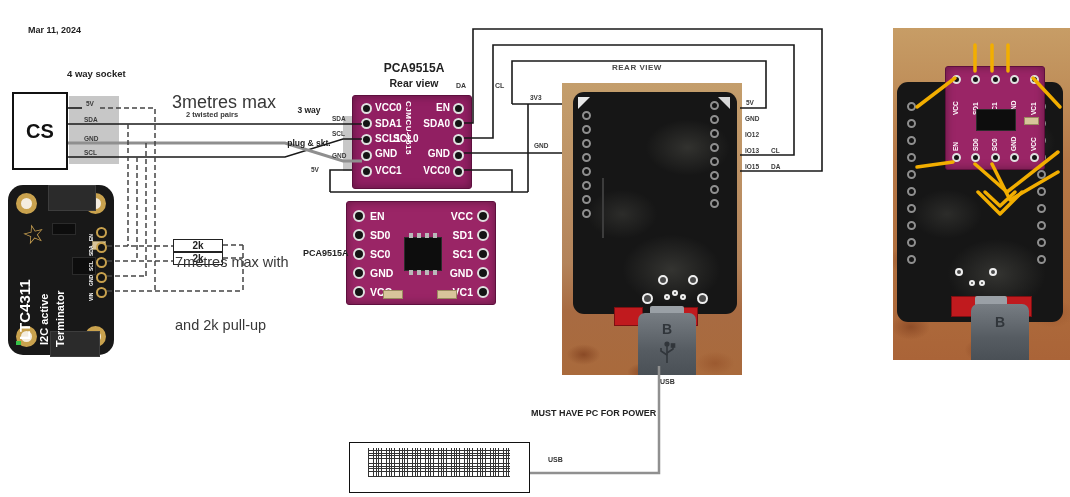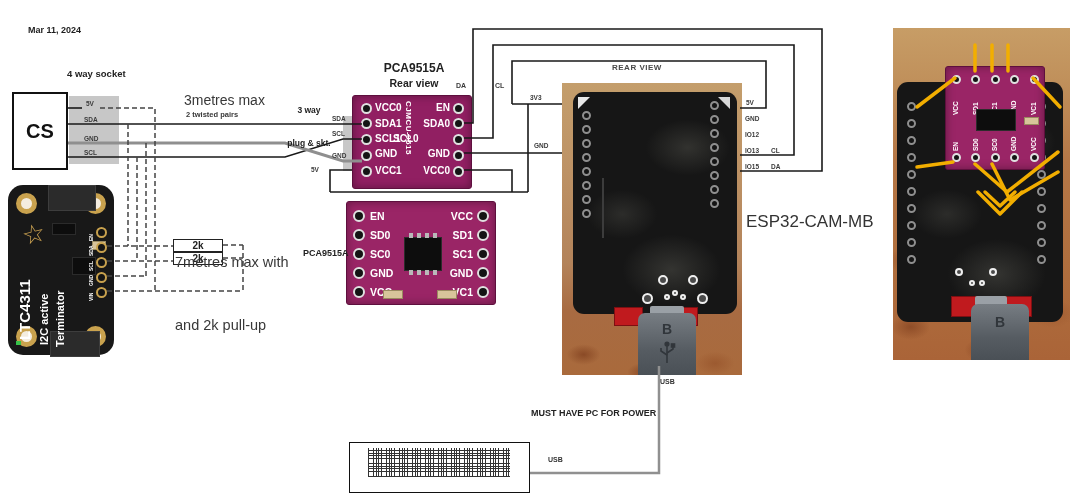--- a/index.html
+++ b/index.html
@@ -329,21 +329,21 @@
   </svg>
 
   <div class="lbl b" style="left:28px;top:25px;font-size:9px;color:#1d1d1d;">Mar 11, 2024</div>
   <div class="lbl b" style="left:67px;top:68px;font-size:9.5px;color:#222;">4 way socket</div>
 
   <div class="lbl pin-lbl" style="left:86px;top:100px;">5V</div>
   <div class="lbl pin-lbl" style="left:84px;top:116px;">SDA</div>
   <div class="lbl pin-lbl" style="left:84px;top:135px;">GND</div>
   <div class="lbl pin-lbl" style="left:84px;top:149px;">SCL</div>
 
-  <div class="lbl" style="left:184px;top:92px;font-size:14px;color:#383838;text-align:center;">3metres max</div>
+  <div class="lbl" style="left:172px;top:92px;font-size:18px;color:#383838;text-align:center;">3metres max</div>
   <div class="lbl b" style="left:186px;top:110px;font-size:7.5px;color:#383838;">2 twisted pairs</div>
   <div class="lbl b" style="left:278px;top:83px;width:62px;text-align:center;font-size:8.5px;color:#222;line-height:11px;">
     <div>3 way</div>
     <div>plug &amp; skt.</div>
   </div>
   <div class="lbl" style="left:175px;top:210px;font-size:14.5px;color:#383838;line-height:21px;">
     <div>7metres max with</div>
     <div>and 2k pull-up</div>
   </div>
 
@@ -364,18 +364,17 @@
   <div class="lbl b" style="left:612px;top:63px;font-size:8px;color:#4a4a4a;letter-spacing:.5px;">REAR VIEW</div>
 
   <div class="lbl pin-lbl" style="left:746px;top:99px;">5V</div>
   <div class="lbl pin-lbl" style="left:745px;top:115px;">GND</div>
   <div class="lbl pin-lbl" style="left:745px;top:131px;">IO12</div>
   <div class="lbl pin-lbl" style="left:745px;top:147px;">IO13</div>
   <div class="lbl pin-lbl" style="left:745px;top:163px;">IO15</div>
   <div class="lbl pin-lbl" style="left:771px;top:147px;">CL</div>
   <div class="lbl pin-lbl" style="left:771px;top:163px;">DA</div>
 
-  <div class="lbl" style="left:746px;top:212px;font-size:17px;color:#333;">ESP32-CAM-MB</div>
 
   <div class="lbl b" style="left:531px;top:408px;font-size:9px;color:#222;">MUST HAVE PC FOR POWER</div>
   <div class="lbl b" style="left:660px;top:378px;font-size:7px;color:#333;">USB</div>
   <div class="lbl b" style="left:548px;top:456px;font-size:7px;color:#333;">USB</div>
 </div>
 
 </body></html>

